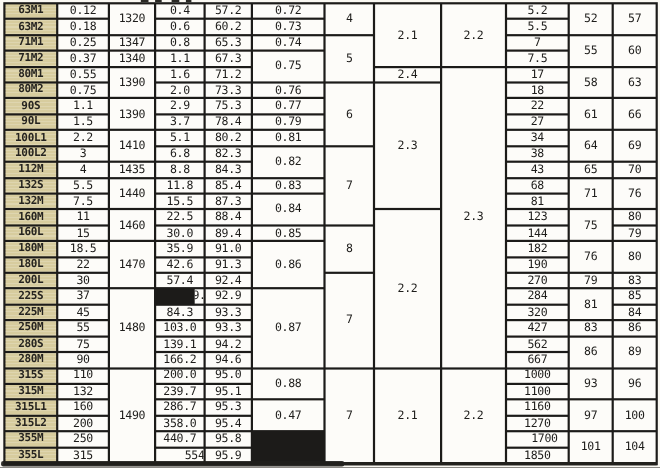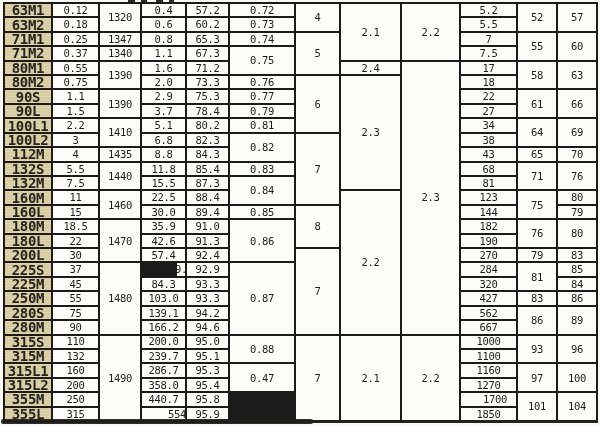--- a/index.html
+++ b/index.html
@@ -18,21 +18,21 @@
   .cell{
     background:var(--cellbg,#fdfcf9);
     color:var(--ink,#1e1d1b);
     display:flex;align-items:center;justify-content:center;
     font-size:10.5px;line-height:1;letter-spacing:-0.3px;
     overflow:hidden;white-space:nowrap;
   }
   .cell.shaded{
     background:var(--shade,#d7cc9e);
     background-image:repeating-linear-gradient(0deg,rgba(255,255,255,.18) 0 1px,rgba(0,0,0,0) 1px 3px);
-    font-weight:bold;font-size:14px;color:#262420;
+    font-weight:bold;font-size:10px;color:#262420;
   }
   .remnant{position:absolute;top:0;height:2px;background:#2a2925;}
   .smudge{
     position:absolute;left:1px;top:419px;width:312px;height:5px;
     background:#201f1c;border-radius:2px;filter:blur(0.6px);opacity:.92;
   }
   .smudge2{
     position:absolute;left:300px;top:420px;width:297px;height:3px;
     background:#23221f;opacity:.85;
   }

